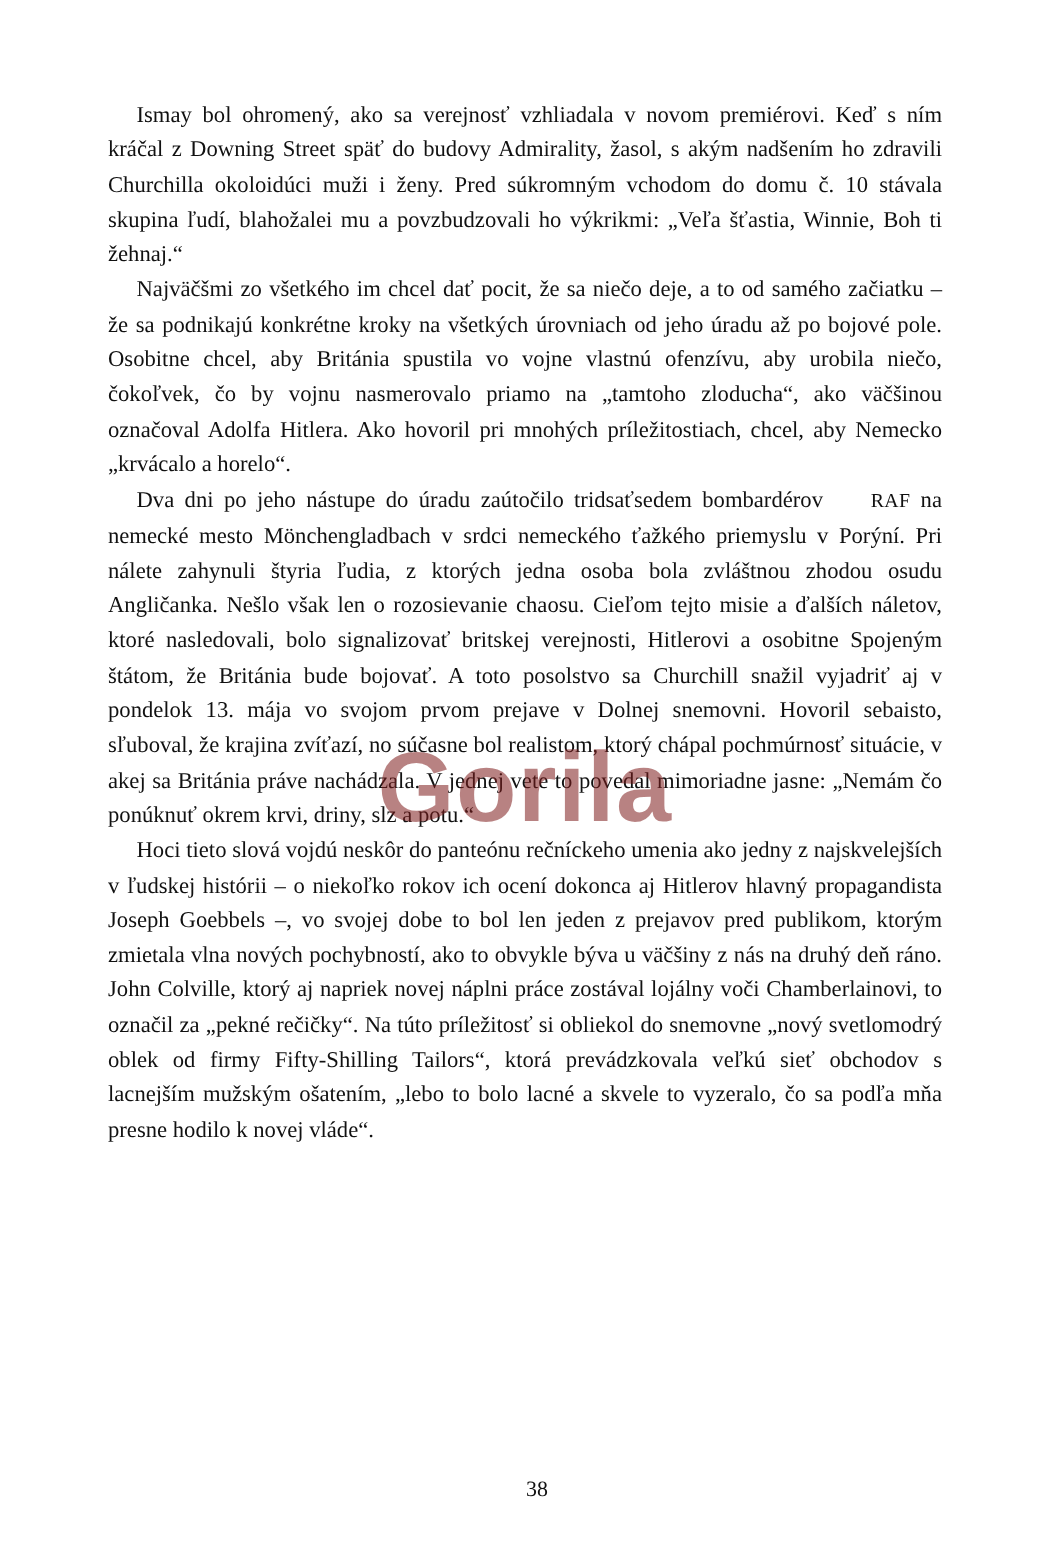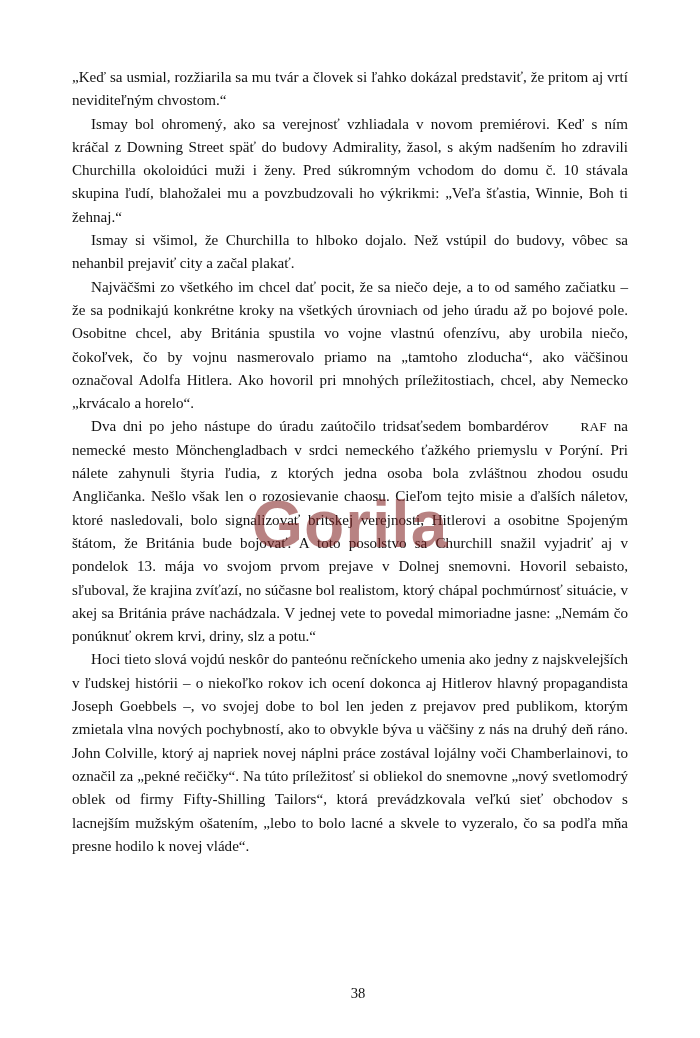--- a/index.html
+++ b/index.html
@@ -66,23 +66,21 @@
     user-select: none;
     white-space: nowrap;
   }
 </style>
 </head>
 <body>
 
 <div class="page">
 
   <div class="text-column">
-    <p class="para">„Keď sa usmial, rozžiarila sa mu tvár a človek si ľahko dokázal predstaviť, že pritom aj vrtí neviditeľným chvostom.“</p>
     <p class="para indent">Ismay bol ohromený, ako sa verejnosť vzhliadala v novom premiérovi. Keď s ním kráčal z Downing Street späť do budovy Admirality, žasol, s akým nadšením ho zdravili Churchilla okoloidúci muži i ženy. Pred súkromným vchodom do domu č. 10 stávala skupina ľudí, blahožalei mu a povzbudzovali ho výkrikmi: „Veľa šťastia, Winnie, Boh ti žehnaj.“</p>
-    <p class="para indent">Ismay si všimol, že Churchilla to hlboko dojalo. Než vstúpil do budovy, vôbec sa nehanbil prejaviť city a začal plakať.</p>
     <p class="para indent">Najväčšmi zo všetkého im chcel dať pocit, že sa niečo deje, a to od samého začiatku – že sa podnikajú konkrétne kroky na všetkých úrovniach od jeho úradu až po bojové pole. Osobitne chcel, aby Británia spustila vo vojne vlastnú ofenzívu, aby urobila niečo, čokoľvek, čo by vojnu nasmerovalo priamo na „tamtoho zloducha“, ako väčšinou označoval Adolfa Hitlera. Ako hovoril pri mnohých príležitostiach, chcel, aby Nemecko „krvácalo a horelo“.</p>
     <p class="para indent"><span>Dva dni po jeho nástupe do úradu zaútočilo tridsaťsedem bombardérov </span><span class="smallcaps">RAF</span><span> na nemecké mesto Mönchengladbach v srdci nemeckého ťažkého priemyslu v Porýní. Pri nálete zahynuli štyria ľudia, z ktorých jedna osoba bola zvláštnou zhodou osudu Angličanka. Nešlo však len o rozosievanie chaosu. Cieľom tejto misie a ďalších náletov, ktoré nasledovali, bolo signalizovať britskej verejnosti, Hitlerovi a osobitne Spojeným štátom, že Británia bude bojovať. A toto posolstvo sa Churchill snažil vyjadriť aj v pondelok 13. mája vo svojom prvom prejave v Dolnej snemovni. Hovoril sebaisto, sľuboval, že krajina zvíťazí, no súčasne bol realistom, ktorý chápal pochmúrnosť situácie, v akej sa Británia práve nachádzala. V jednej vete to povedal mimoriadne jasne: „Nemám čo ponúknuť okrem krvi, driny, slz a potu.“</span></p>
     <p class="para indent">Hoci tieto slová vojdú neskôr do panteónu rečníckeho umenia ako jedny z najskvelejších v ľudskej histórii – o niekoľko rokov ich ocení dokonca aj Hitlerov hlavný propagandista Joseph Goebbels –, vo svojej dobe to bol len jeden z prejavov pred publikom, ktorým zmietala vlna nových pochybností, ako to obvykle býva u väčšiny z nás na druhý deň ráno. John Colville, ktorý aj napriek novej náplni práce zostával lojálny voči Chamberlainovi, to označil za „pekné rečičky“. Na túto príležitosť si obliekol do snemovne „nový svetlomodrý oblek od firmy Fifty-Shilling Tailors“, ktorá prevádzkovala veľkú sieť obchodov s lacnejším mužským ošatením, „lebo to bolo lacné a skvele to vyzeralo, čo sa podľa mňa presne hodilo k novej vláde“.</p>
   </div>
 
   <div class="watermark">Gorila</div>
 
   <div class="page-number">38</div>
 
 </div>

